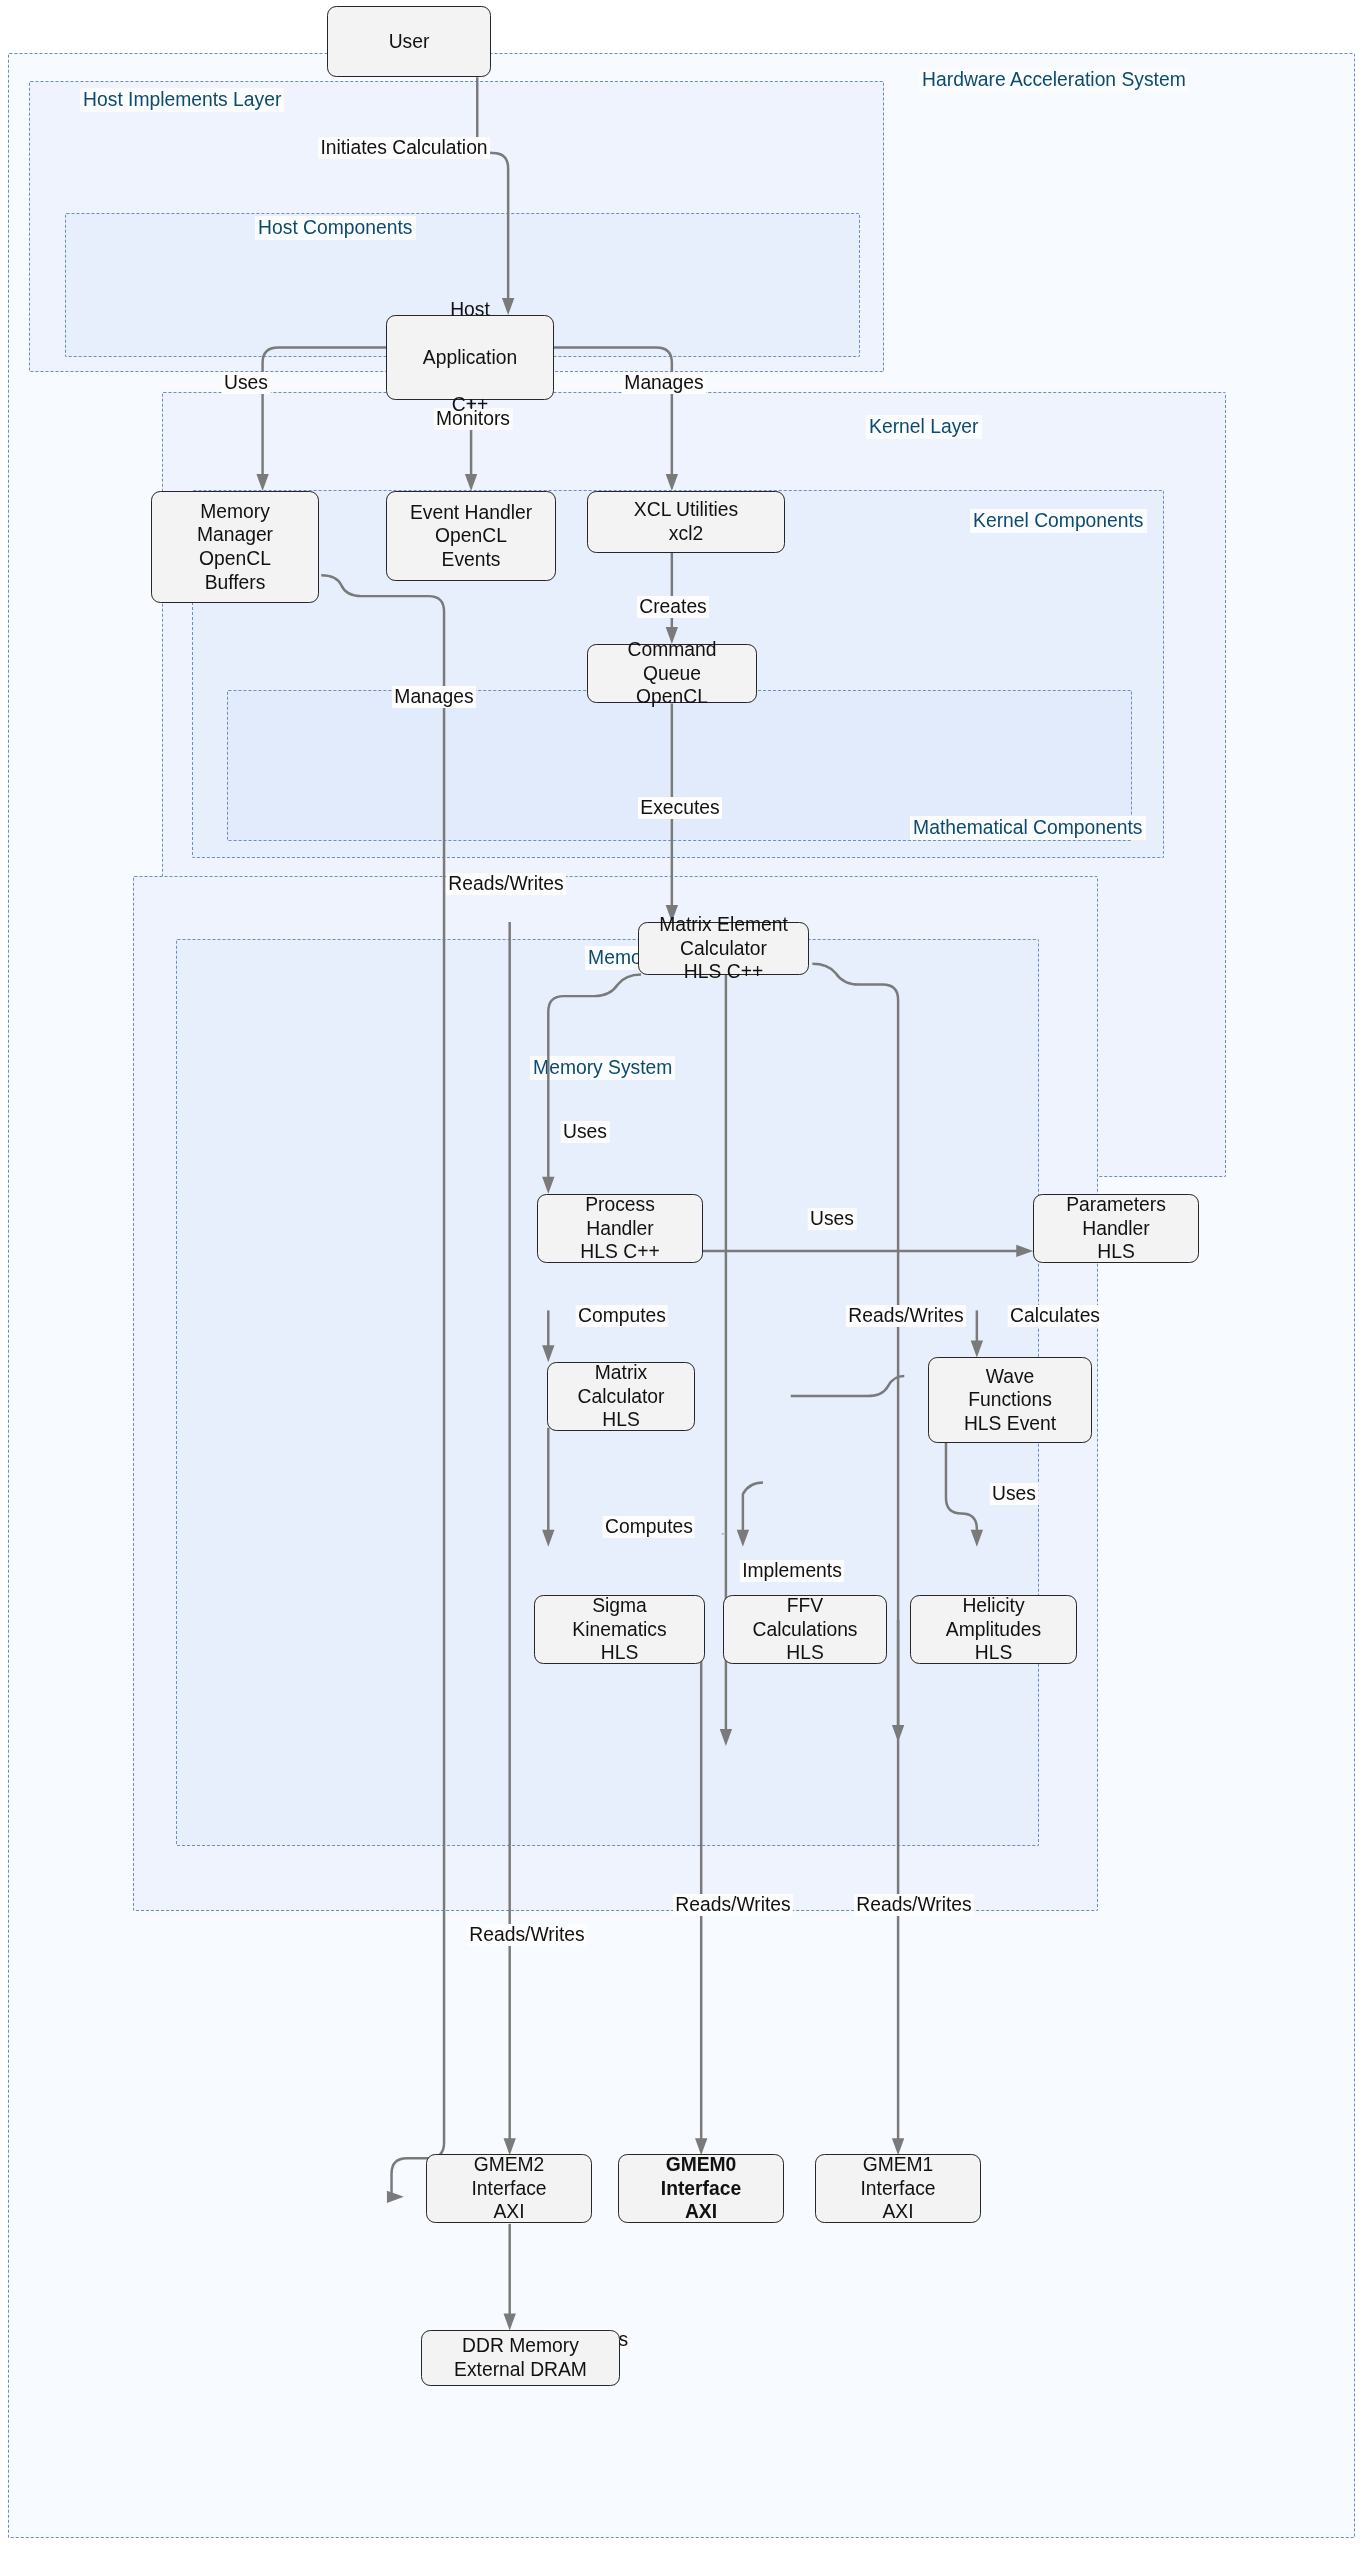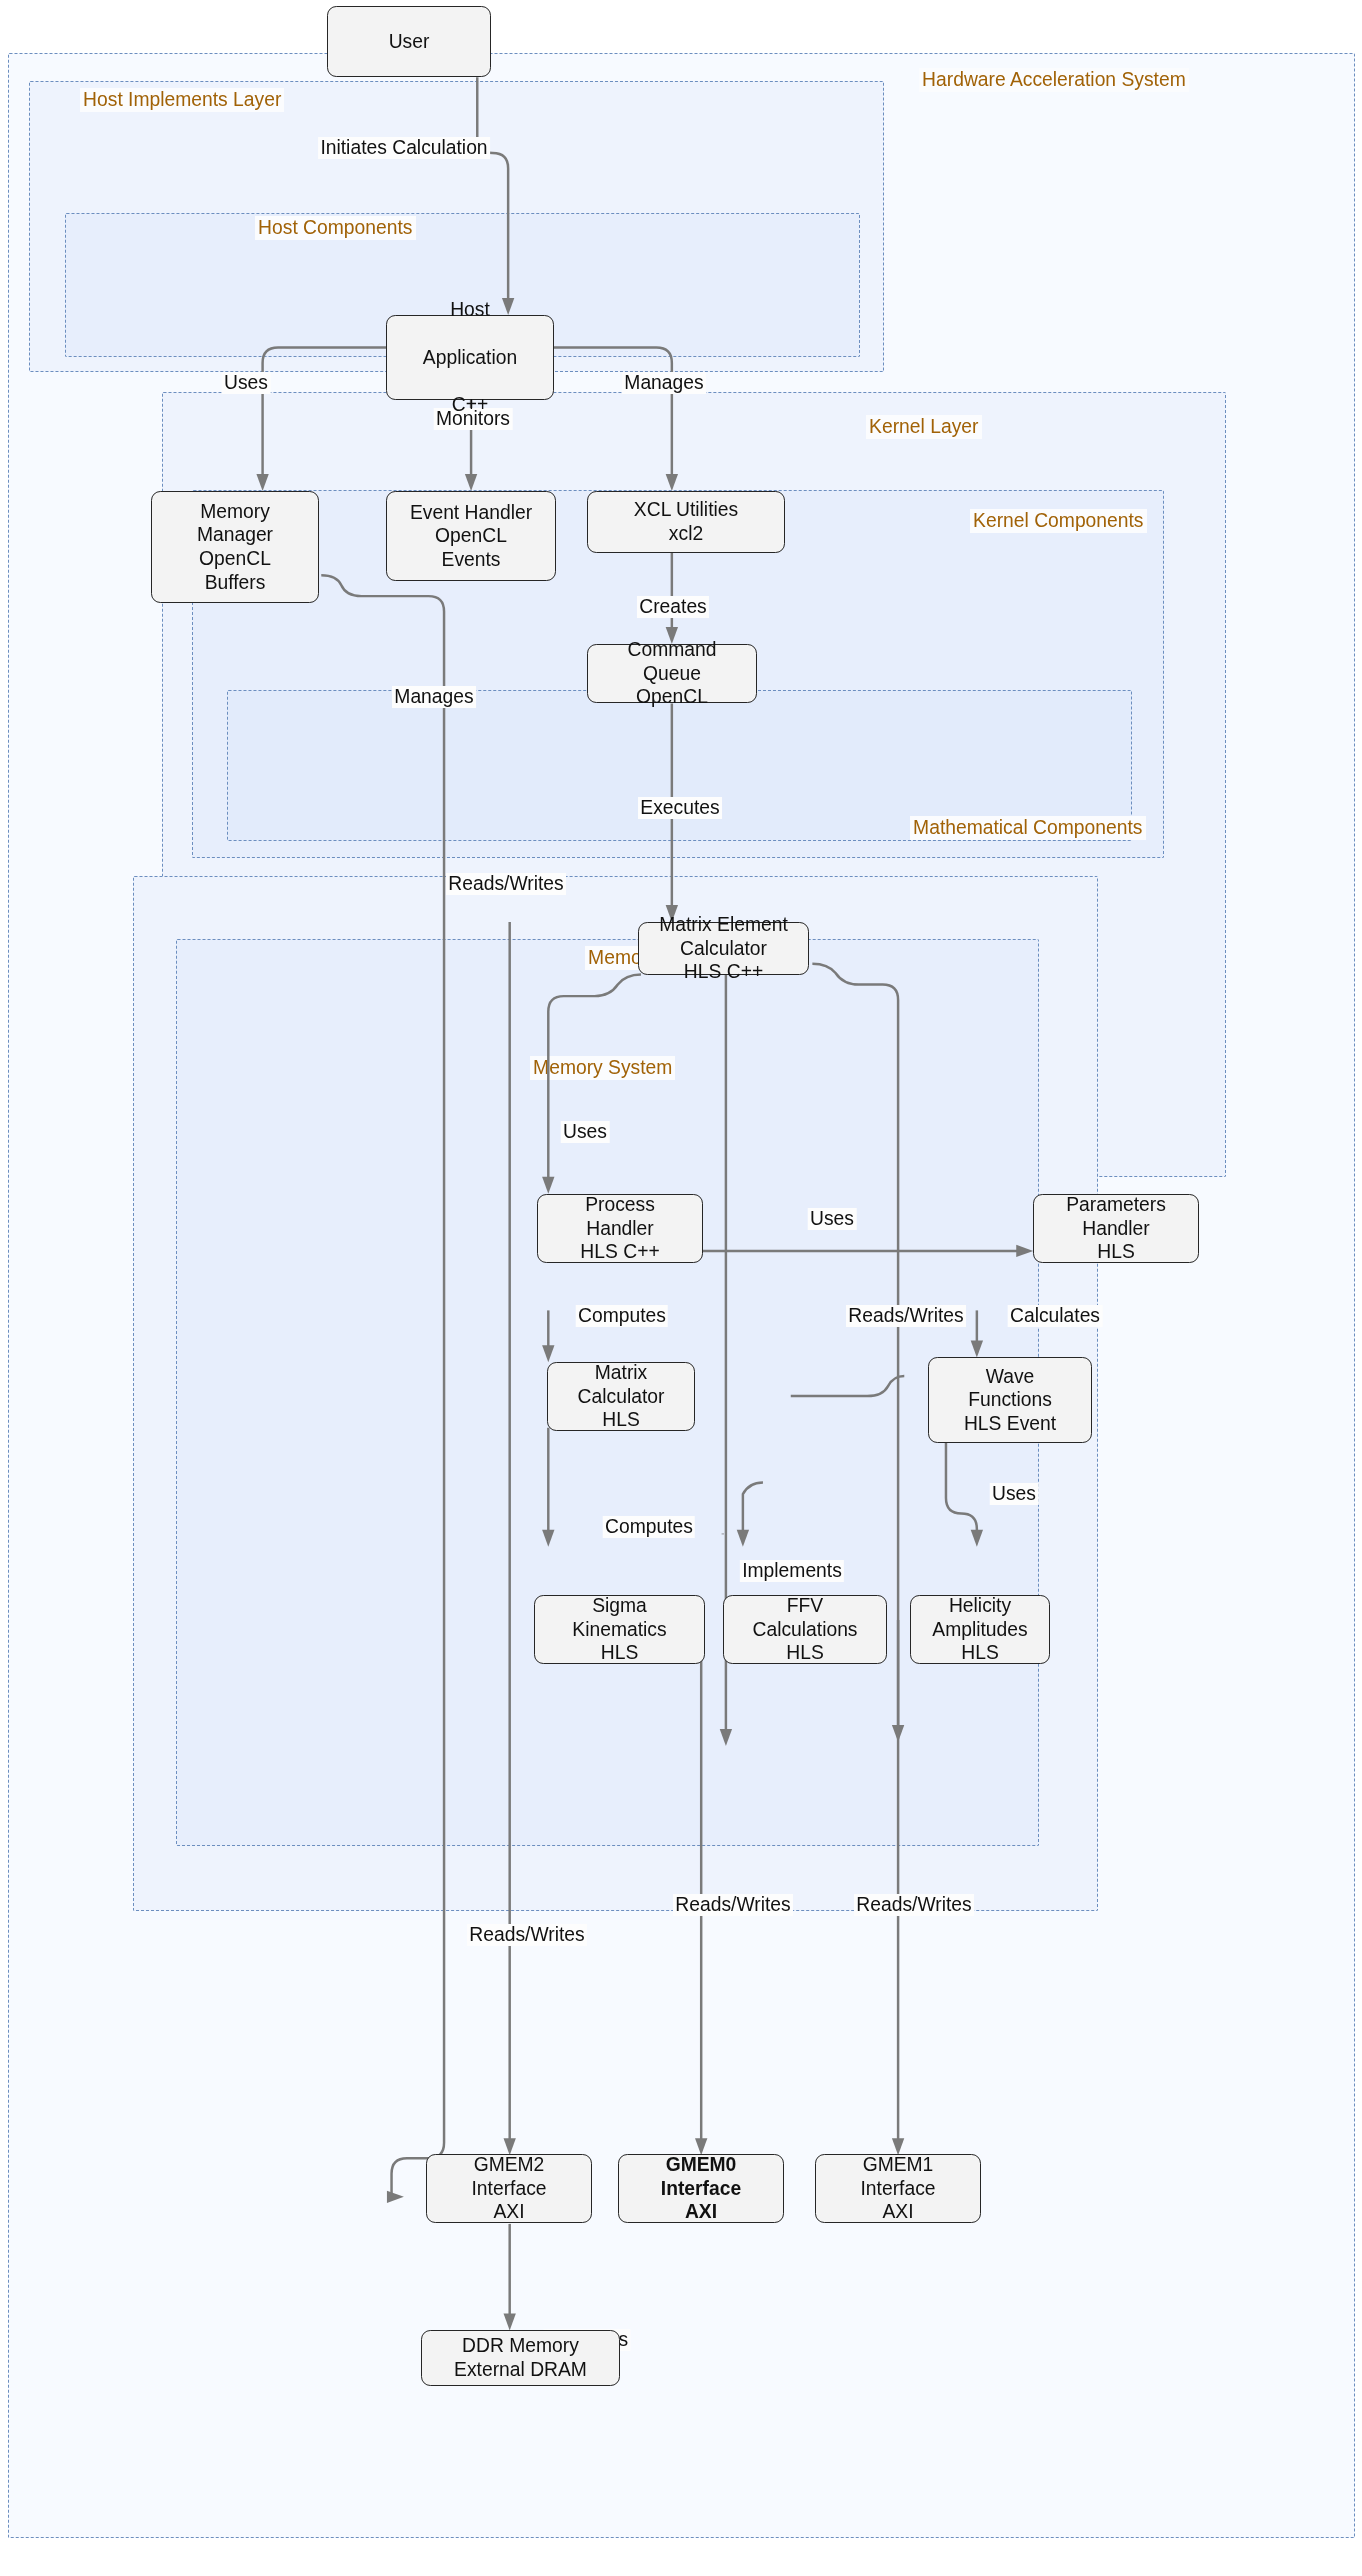--- a/index.html
+++ b/index.html
@@ -9,21 +9,21 @@
   
   .cluster{position:absolute;border:1.9px dashed #6c8ebf;border-radius:1.5px;box-sizing:border-box;}
   .cl-l0{background:#f7faff;}
   .cl-l1{background:#eef3fd;}
   .cl-l2{background:#e7eefc;}
   .cl-l3{background:#e2ebfb;}
 
   .cluster-label{
     position:absolute;
     font-size:19.3px;
-    color:#a16207;
+    color:#0c4a6e;
     background:#fbfcfe;
     padding:0.8px 3.1px;
     white-space:nowrap;
     line-height:1.15;
   }
 
   
   .node{
     position:absolute;
     box-sizing:border-box;
@@ -251,21 +251,21 @@
     <span class="ln">Kinematics</span>
     <span class="ln">HLS</span>
   </div>
 
   <div class="node" style="left:723px;top:1595px;width:164px;height:69px;">
     <span class="ln">FFV</span>
     <span class="ln">Calculations</span>
     <span class="ln">HLS</span>
   </div>
 
-  <div class="node" style="left:910px;top:1595px;width:140px;height:69px;">
+  <div class="node" style="left:910px;top:1595px;width:167px;height:69px;">
     <span class="ln">Helicity</span>
     <span class="ln">Amplitudes</span>
     <span class="ln">HLS</span>
   </div>
 
   <div class="node" style="left:426px;top:2154px;width:166px;height:69px;">
     <span class="ln">GMEM2</span>
     <span class="ln">Interface</span>
     <span class="ln">AXI</span>
   </div>

